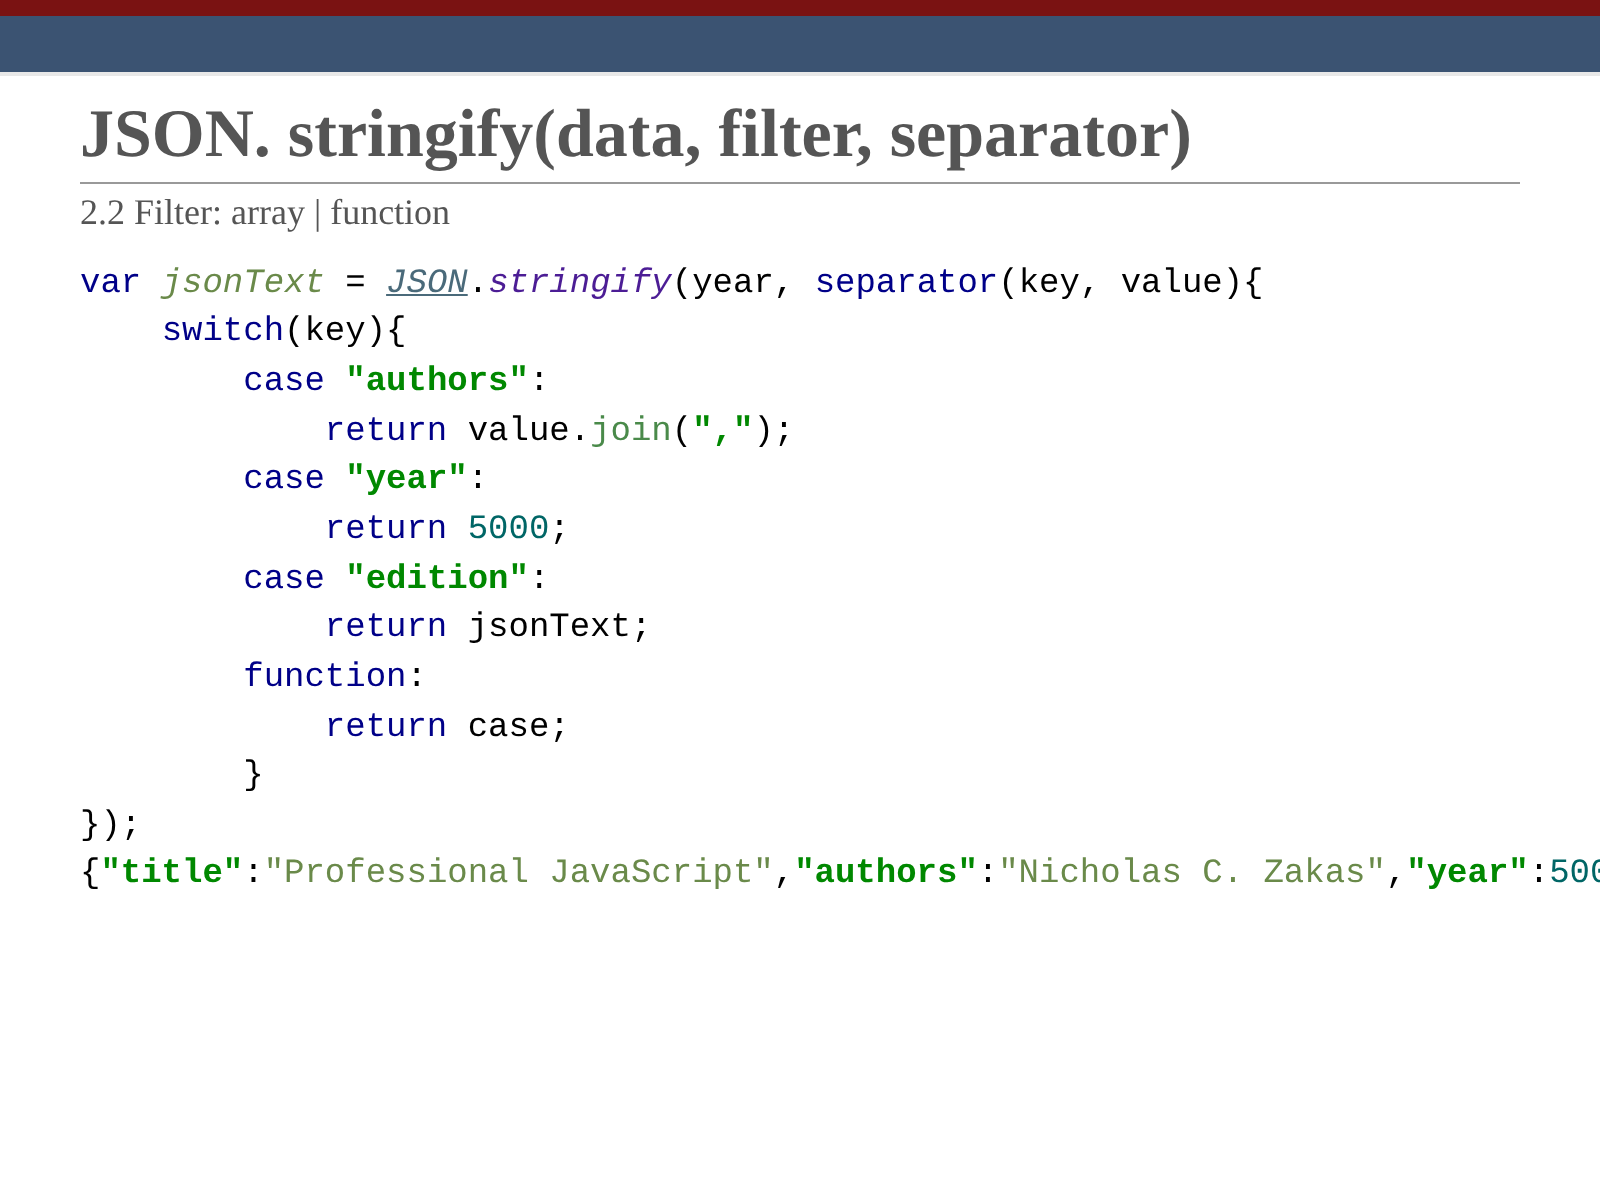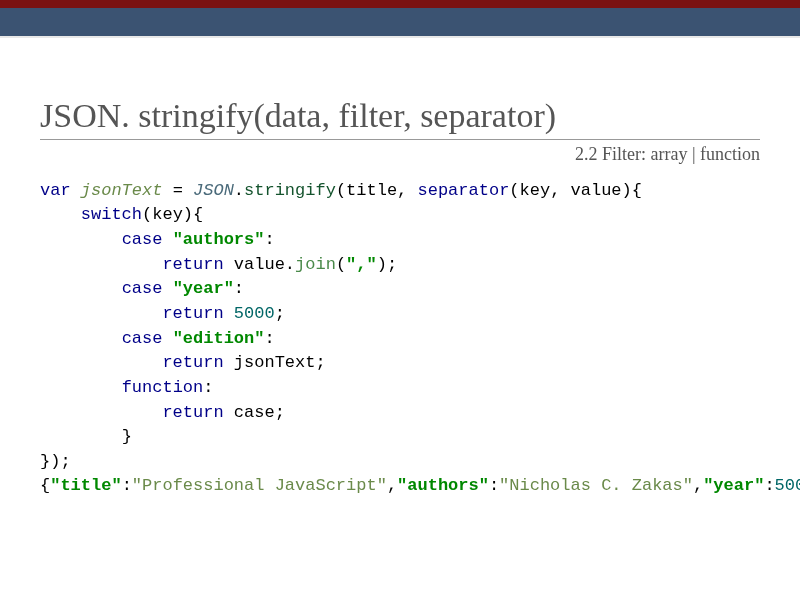--- a/index.html
+++ b/index.html
@@ -24,64 +24,62 @@
     height: 30px;
     background: #3b5372;
     border-bottom: 2px solid #e8e8e8;
   }
   .content {
     padding: 10px 40px 20px 40px;
   }
   .title {
     font-size: 34px;
     color: #555;
-    font-weight: normal;
+    font-weight: bold;
     line-height: 1.2;
     margin-bottom: 2px;
-    margin-top: 48px;
   }
   .title-underline {
     border-bottom: 1px solid #999;
     margin-bottom: 4px;
   }
   .subtitle {
     font-size: 18px;
     color: #555;
     margin-bottom: 14px;
-    text-align: right;
   }
   .code {
     font-family: Consolas, 'Courier New', monospace;
     font-size: 17px;
     line-height: 1.45;
     white-space: pre;
     color: #000;
   }
   .kw { color: #000088; font-weight: normal; }
   .var { color: #6a8a4a; font-style: italic; }
-  .type { color: #4a6a7a; font-style: italic; }
-  .method { color: #14532d; }
+  .type { color: #4a6a7a; font-style: italic; text-decoration: underline; }
+  .method { color: #4c1d95; font-style: italic; }
   .str { color: #008800; font-weight: bold; }
   .num { color: #006666; }
   .join { color: #4a8a4a; font-family: Liberation Mono, monospace; }
   .val { color: #6a8a4a; }
 </style>
 </head>
 <body>
 
 <div class="slide">
   <div class="top-border"></div>
   <div class="top-band"></div>
   <div class="content">
     <div class="title-underline">
       <h1 class="title">JSON. stringify(data, filter, separator)</h1>
     </div>
     <div class="subtitle">2.2 Filter: array | function</div>
 
-    <div class="code"><span class="kw">var</span><span class="var"> jsonText</span><span> = </span><span class="type">JSON</span><span>.</span><span class="method">stringify</span><span>(title, </span><span class="kw">separator</span><span>(key, value){</span>
+    <div class="code"><span class="kw">var</span><span class="var"> jsonText</span><span> = </span><span class="type">JSON</span><span>.</span><span class="method">stringify</span><span>(year, </span><span class="kw">separator</span><span>(key, value){</span>
 <span>    </span><span class="kw">switch</span><span>(key){</span>
 <span>        </span><span class="kw">case</span><span> </span><span class="str">"authors"</span><span>:</span>
 <span>            </span><span class="kw">return</span><span> value.</span><span class="join">join</span><span>(</span><span class="str">","</span><span>);</span>
 <span>        </span><span class="kw">case</span><span> </span><span class="str">"year"</span><span>:</span>
 <span>            </span><span class="kw">return</span><span> </span><span class="num">5000</span><span>;</span>
 <span>        </span><span class="kw">case</span><span> </span><span class="str">"edition"</span><span>:</span>
 <span>            </span><span class="kw">return</span><span> jsonText;</span>
 <span>        </span><span class="kw">function</span><span>:</span>
 <span>            </span><span class="kw">return</span><span> case;</span>
 <span>        </span><span>}</span>

